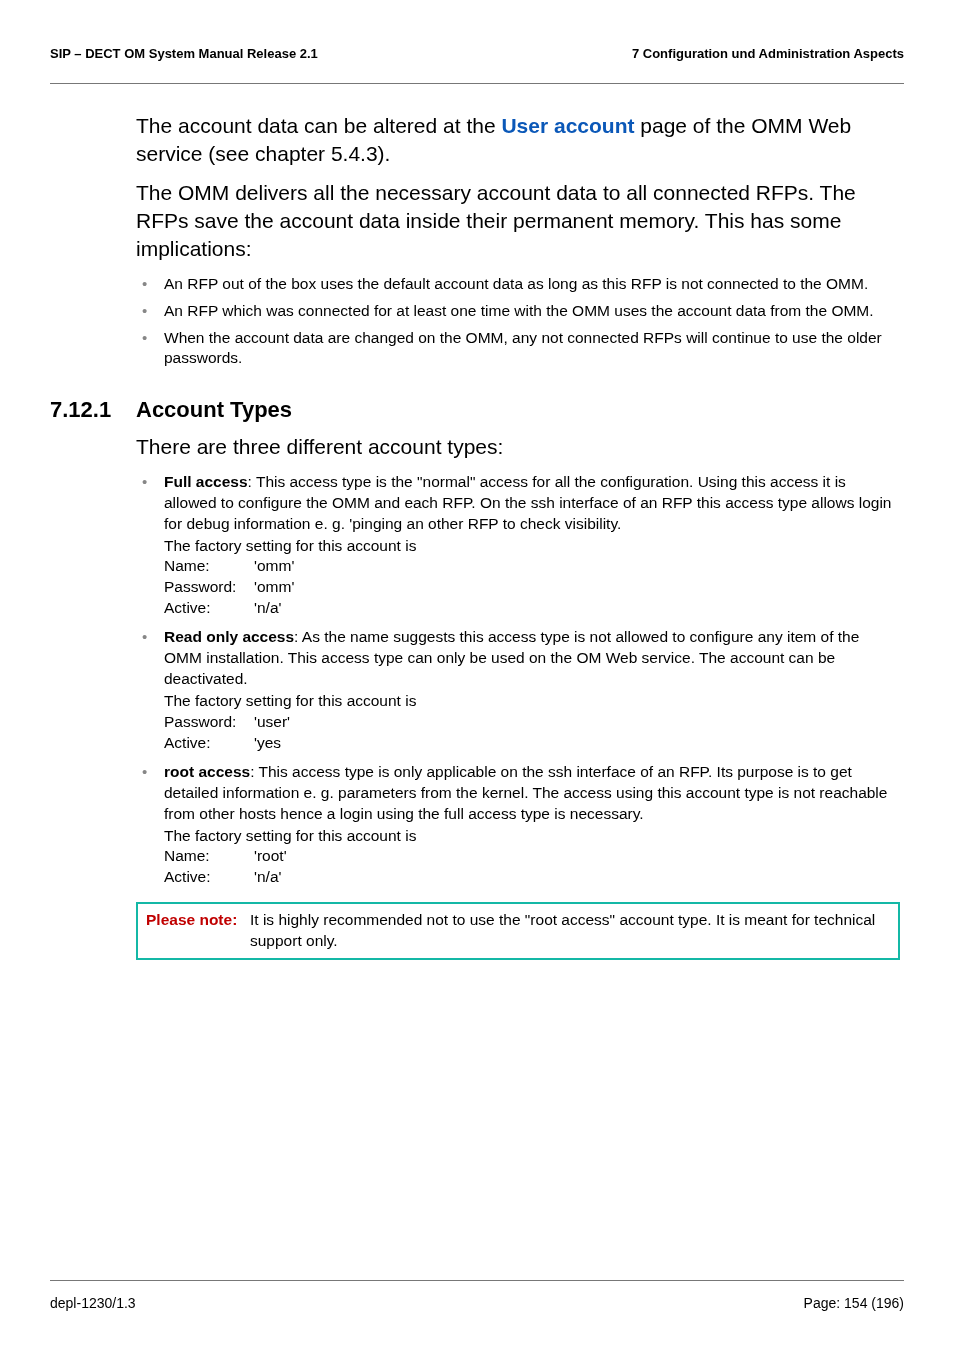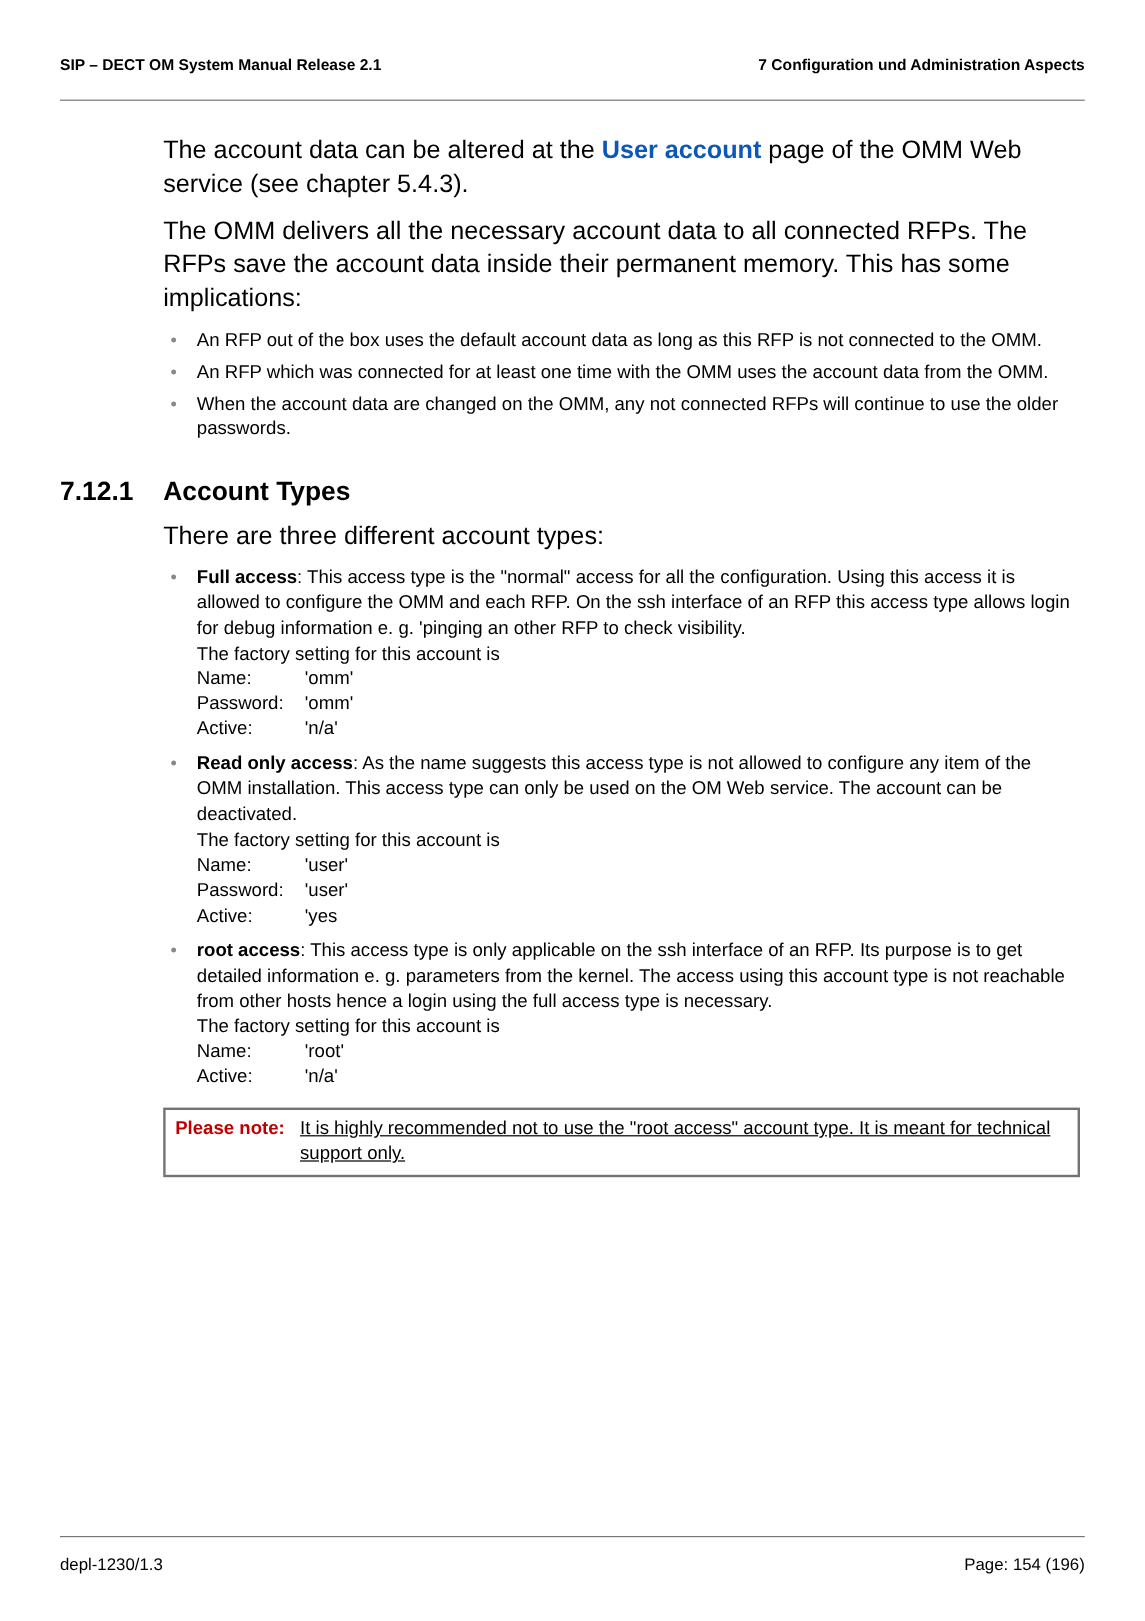--- a/index.html
+++ b/index.html
@@ -82,33 +82,33 @@
   }
   .kv {
     font-size: 15.5px;
     line-height: 1.35;
   }
   .kv .lbl {
     display: inline-block;
     width: 90px;
   }
   .note-box {
-    border: 2px solid #737373;
+    border: 2px solid #14b8a6;
     margin-top: 14px;
     padding: 6px 8px 6px 8px;
     font-size: 15.5px;
     line-height: 1.35;
   }
   .note-label {
     color: #c00000;
     font-weight: bold;
   }
   .note-flex { display: flex; }
   .note-left { flex: none; width: 104px; }
-  .note-right { flex: 1; text-decoration: underline; }
+  .note-right { flex: 1; }
   .footer {
     position: absolute;
     left: 50px;
     right: 50px;
     bottom: 40px;
     border-top: 1px solid #777;
     padding-top: 14px;
     display: flex;
     justify-content: space-between;
     font-size: 14px;
@@ -152,21 +152,20 @@
           <div class="kv"><span class="lbl">Name:</span><span>'omm'</span></div>
           <div class="kv"><span class="lbl">Password:</span><span>'omm'</span></div>
           <div class="kv"><span class="lbl">Active:</span><span>'n/a'</span></div>
         </div>
       </li>
 
       <li>
         <span><b>Read only access</b><span>: As the name suggests this access type is not allowed to configure any item of the OMM installation. This access type can only be used on the OM Web service. The account can be deactivated.</span></span>
         <div class="sub-block">
           <div class="kv">The factory setting for this account is</div>
-          <div class="kv"><span class="lbl">Name:</span><span>'user'</span></div>
           <div class="kv"><span class="lbl">Password:</span><span>'user'</span></div>
           <div class="kv"><span class="lbl">Active:</span><span>'yes</span></div>
         </div>
       </li>
 
       <li>
         <span><b>root access</b><span>: This access type is only applicable on the ssh interface of an RFP. Its purpose is to get detailed information e. g. parameters from the kernel. The access using this account type is not reachable from other hosts hence a login using the full access type is necessary.</span></span>
         <div class="sub-block">
           <div class="kv">The factory setting for this account is</div>
           <div class="kv"><span class="lbl">Name:</span><span>'root'</span></div>

